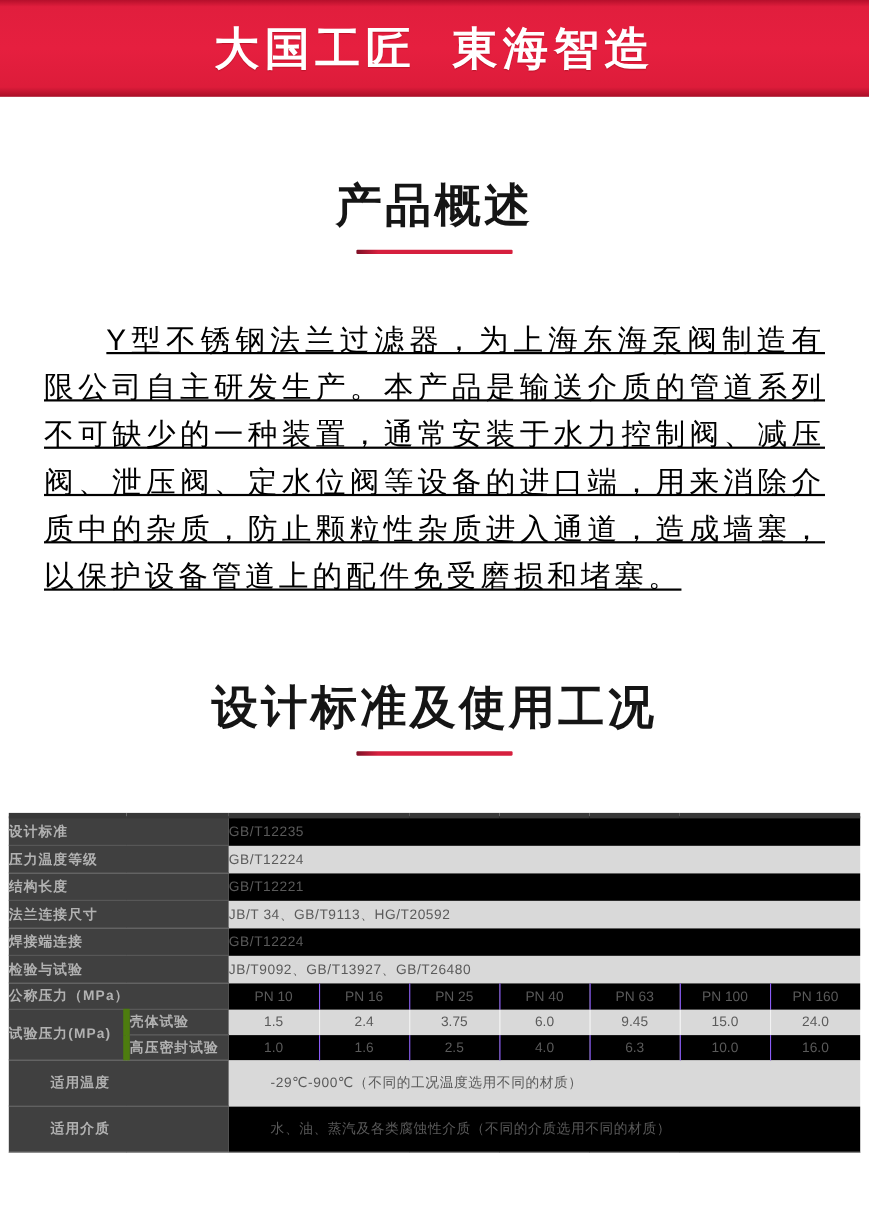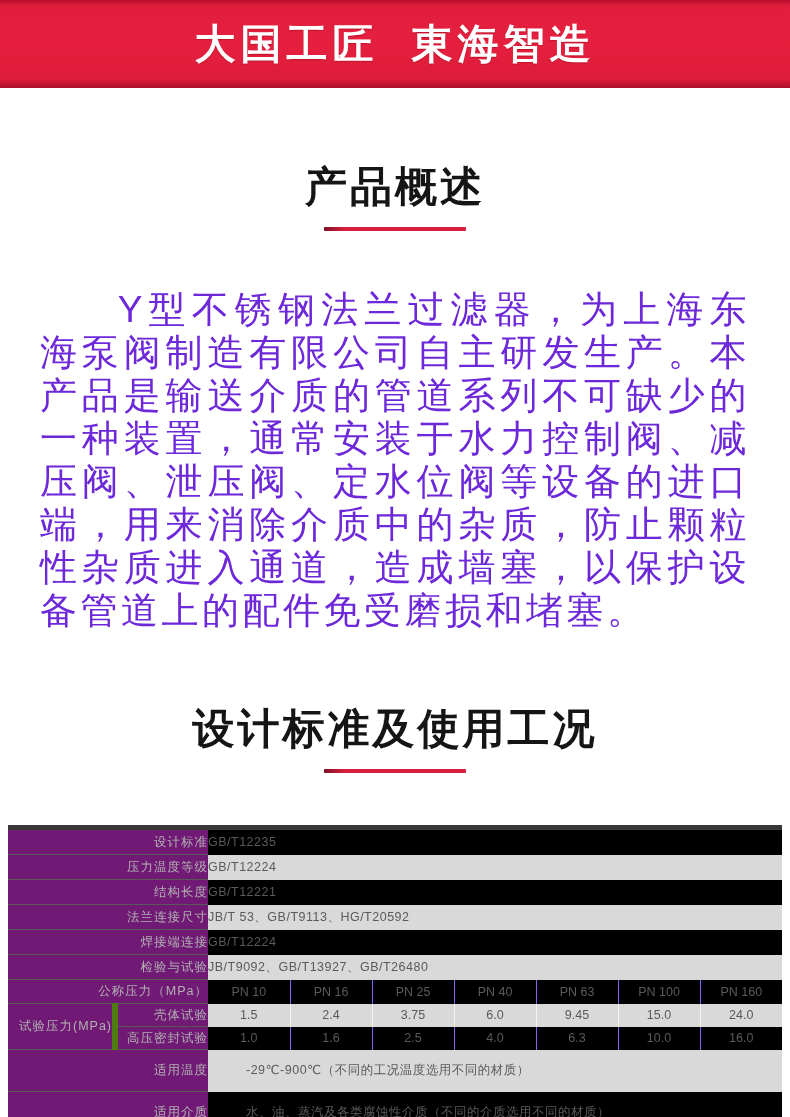--- a/index.html
+++ b/index.html
@@ -38,45 +38,47 @@
   }
   .title-underline{
     width:142px;height:4px;
     margin:14px auto 0 auto;
     background:linear-gradient(90deg,#7e1026 0%,#d6203e 14%,#d6203e 100%);
     border-radius:1px;
   }
   
   .overview-text{
     margin:57px 40px 0 40px;
-    font-size:37px;
+    font-size:27px;
     line-height:43px;
     letter-spacing:3.5px;
-    color:#6d28d9;
+    color:#000000;
     text-align:justify;
     text-indent:2.1em;
+    text-decoration:underline;
   }
   
   .spec-wrap{margin:52px 8px 0 8px;}
   table.spec{
     width:774px;
     border-collapse:collapse;
     table-layout:fixed;
     border-top:5px solid #383838;
     border-bottom:1px solid #9a9a9a;
     font-size:12.5px;
   }
   table.spec td{padding:0;}
   td.lbl{
-    background:#701a75;
+    background:#404040;
     color:#b2b2b2;
-    text-align:right;
+    text-align:left;
     vertical-align:middle;
     border-top:1px solid #585858;
     letter-spacing:1px;
+    font-weight:bold;
   }
   tr.r-first td.lbl{border-top:none;}
   td.sublbl{border-left:6px solid #4d7c0f;}
   td.val{
     color:#5a5a5a;
     text-align:left;
     padding-left:17px;
     vertical-align:middle;
     letter-spacing:.5px;
   }
@@ -135,21 +137,21 @@
   <tr class="h24 bg-gray">
     <td class="lbl" colspan="2">压力温度等级</td>
     <td class="val" colspan="7">GB/T12224</td>
   </tr>
   <tr class="h24 bg-white">
     <td class="lbl" colspan="2">结构长度</td>
     <td class="val" colspan="7">GB/T12221</td>
   </tr>
   <tr class="h24 bg-gray">
     <td class="lbl" colspan="2">法兰连接尺寸</td>
-    <td class="val" colspan="7">JB/T 53、GB/T9113、HG/T20592</td>
+    <td class="val" colspan="7">JB/T 34、GB/T9113、HG/T20592</td>
   </tr>
   <tr class="h24 bg-white">
     <td class="lbl" colspan="2">焊接端连接</td>
     <td class="val" colspan="7">GB/T12224</td>
   </tr>
   <tr class="h24 bg-gray">
     <td class="lbl" colspan="2">检验与试验</td>
     <td class="val" colspan="7">JB/T9092、GB/T13927、GB/T26480</td>
   </tr>
 

